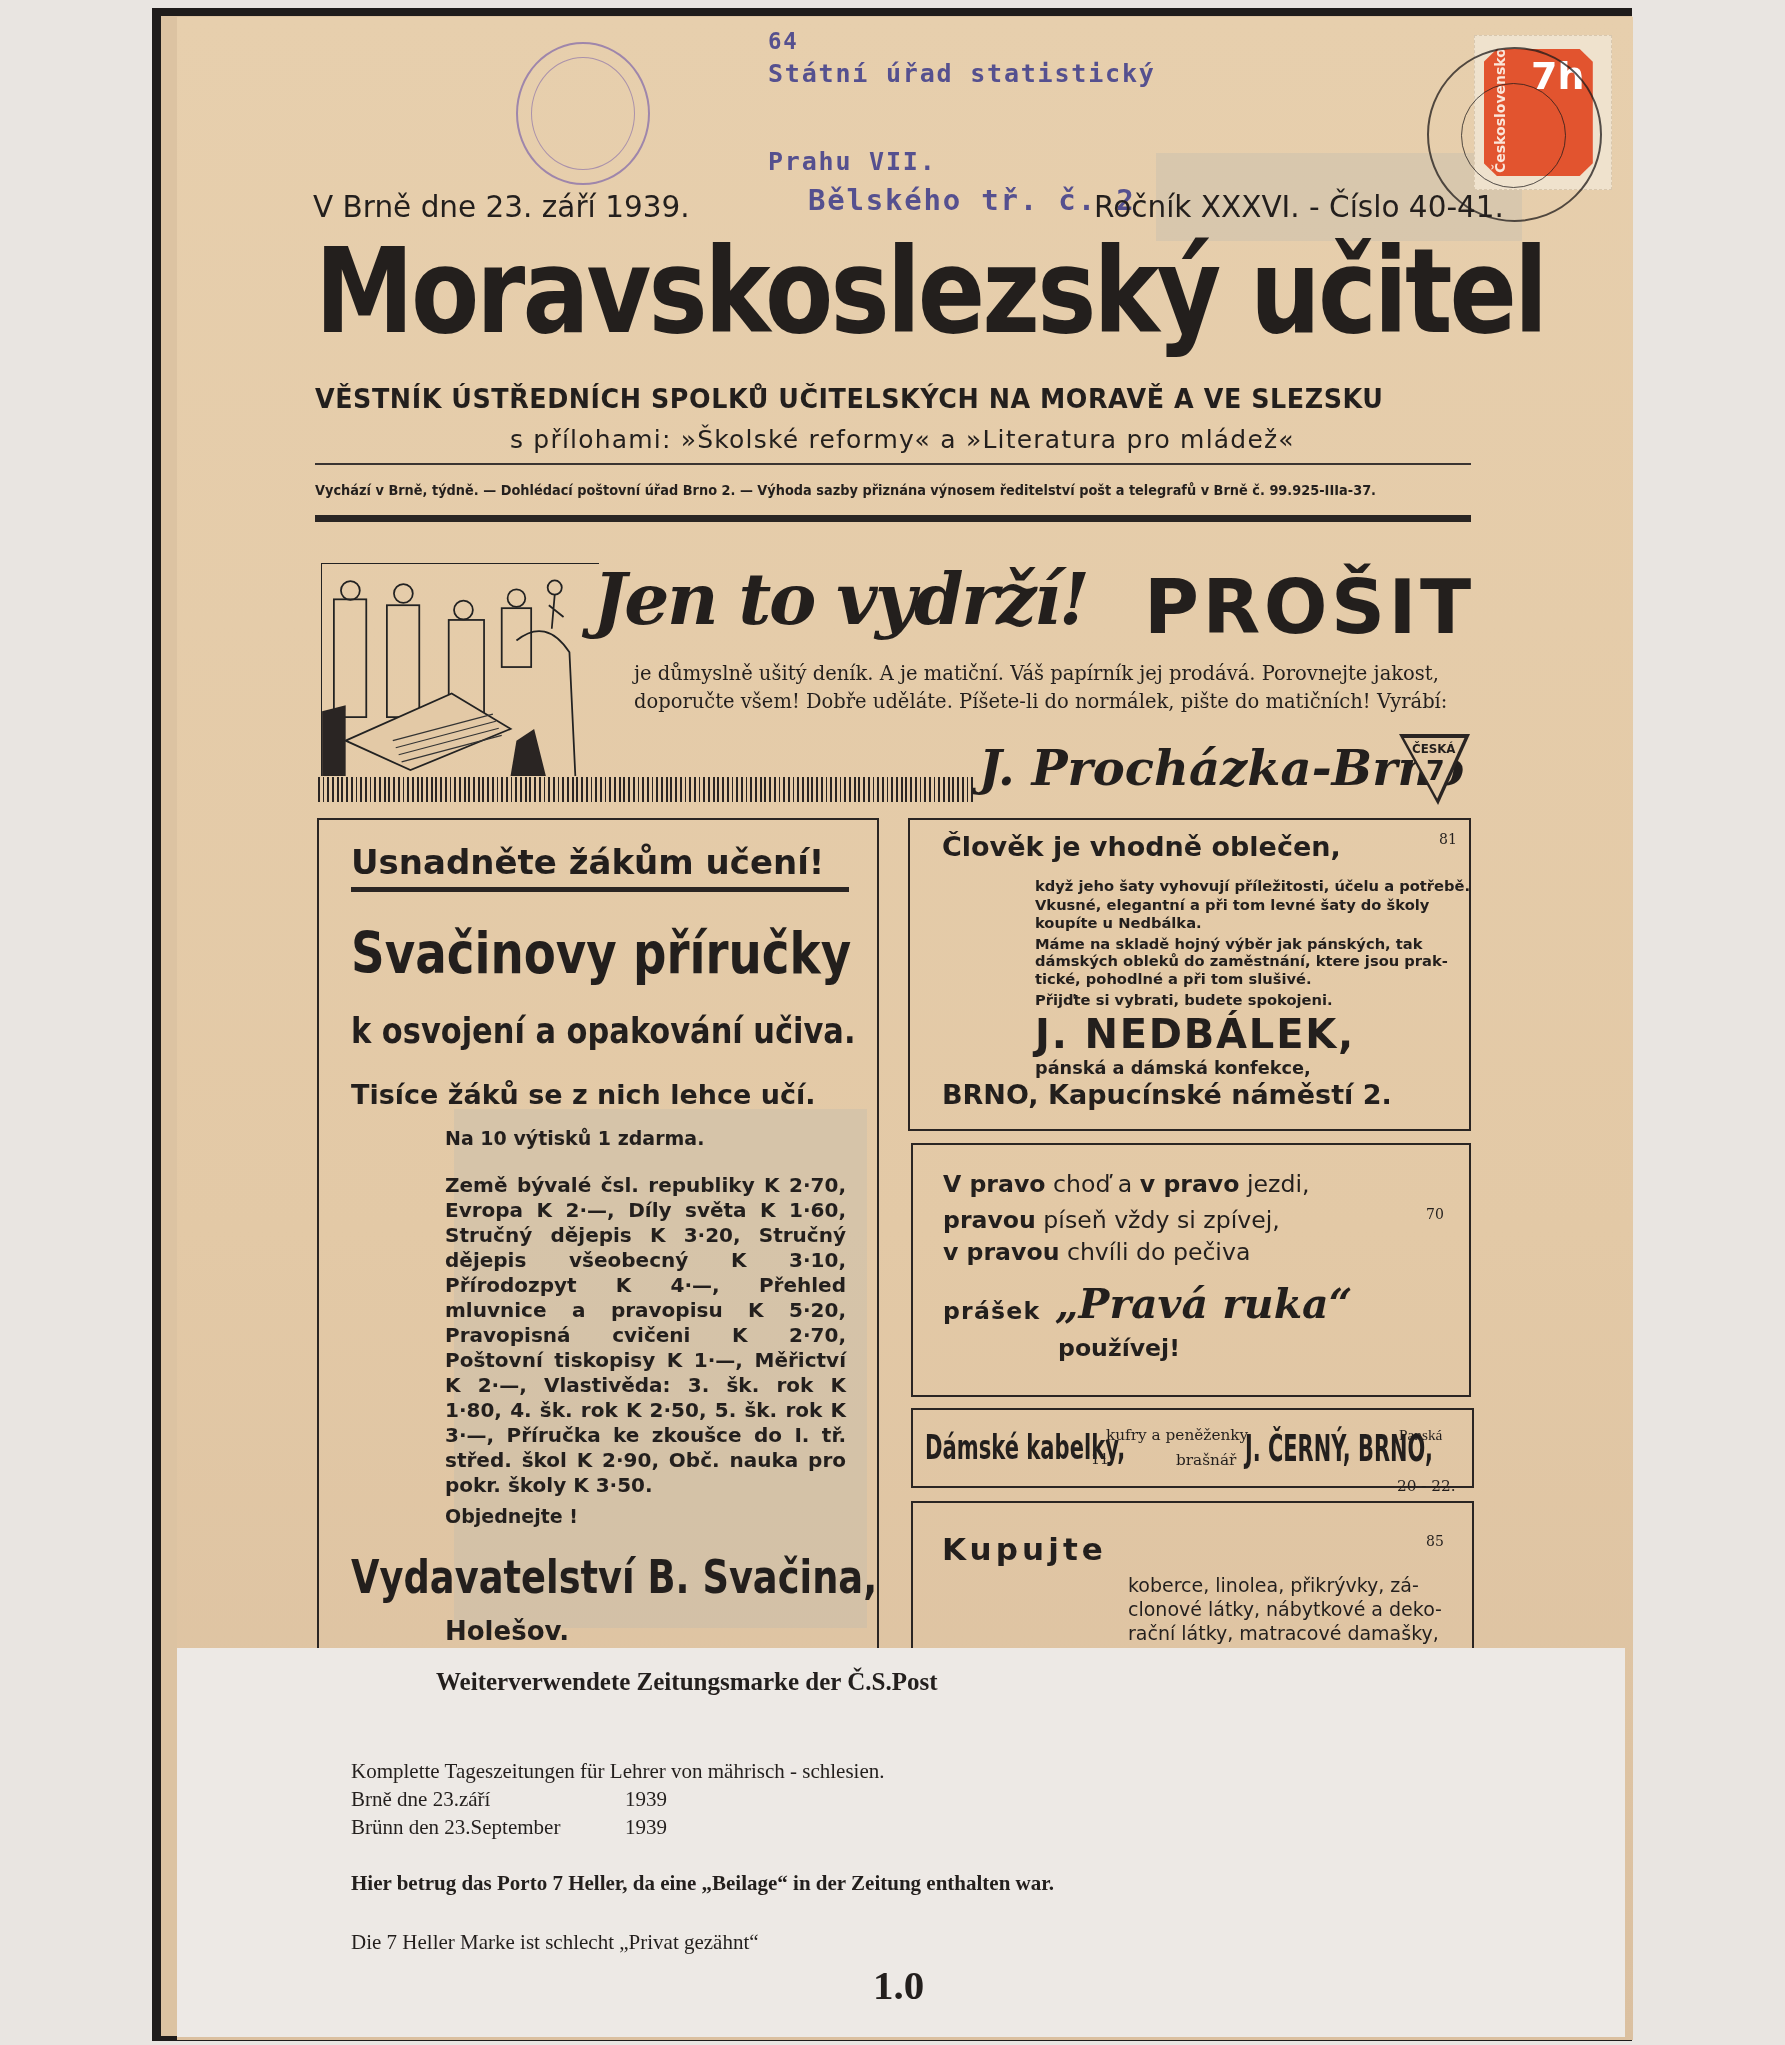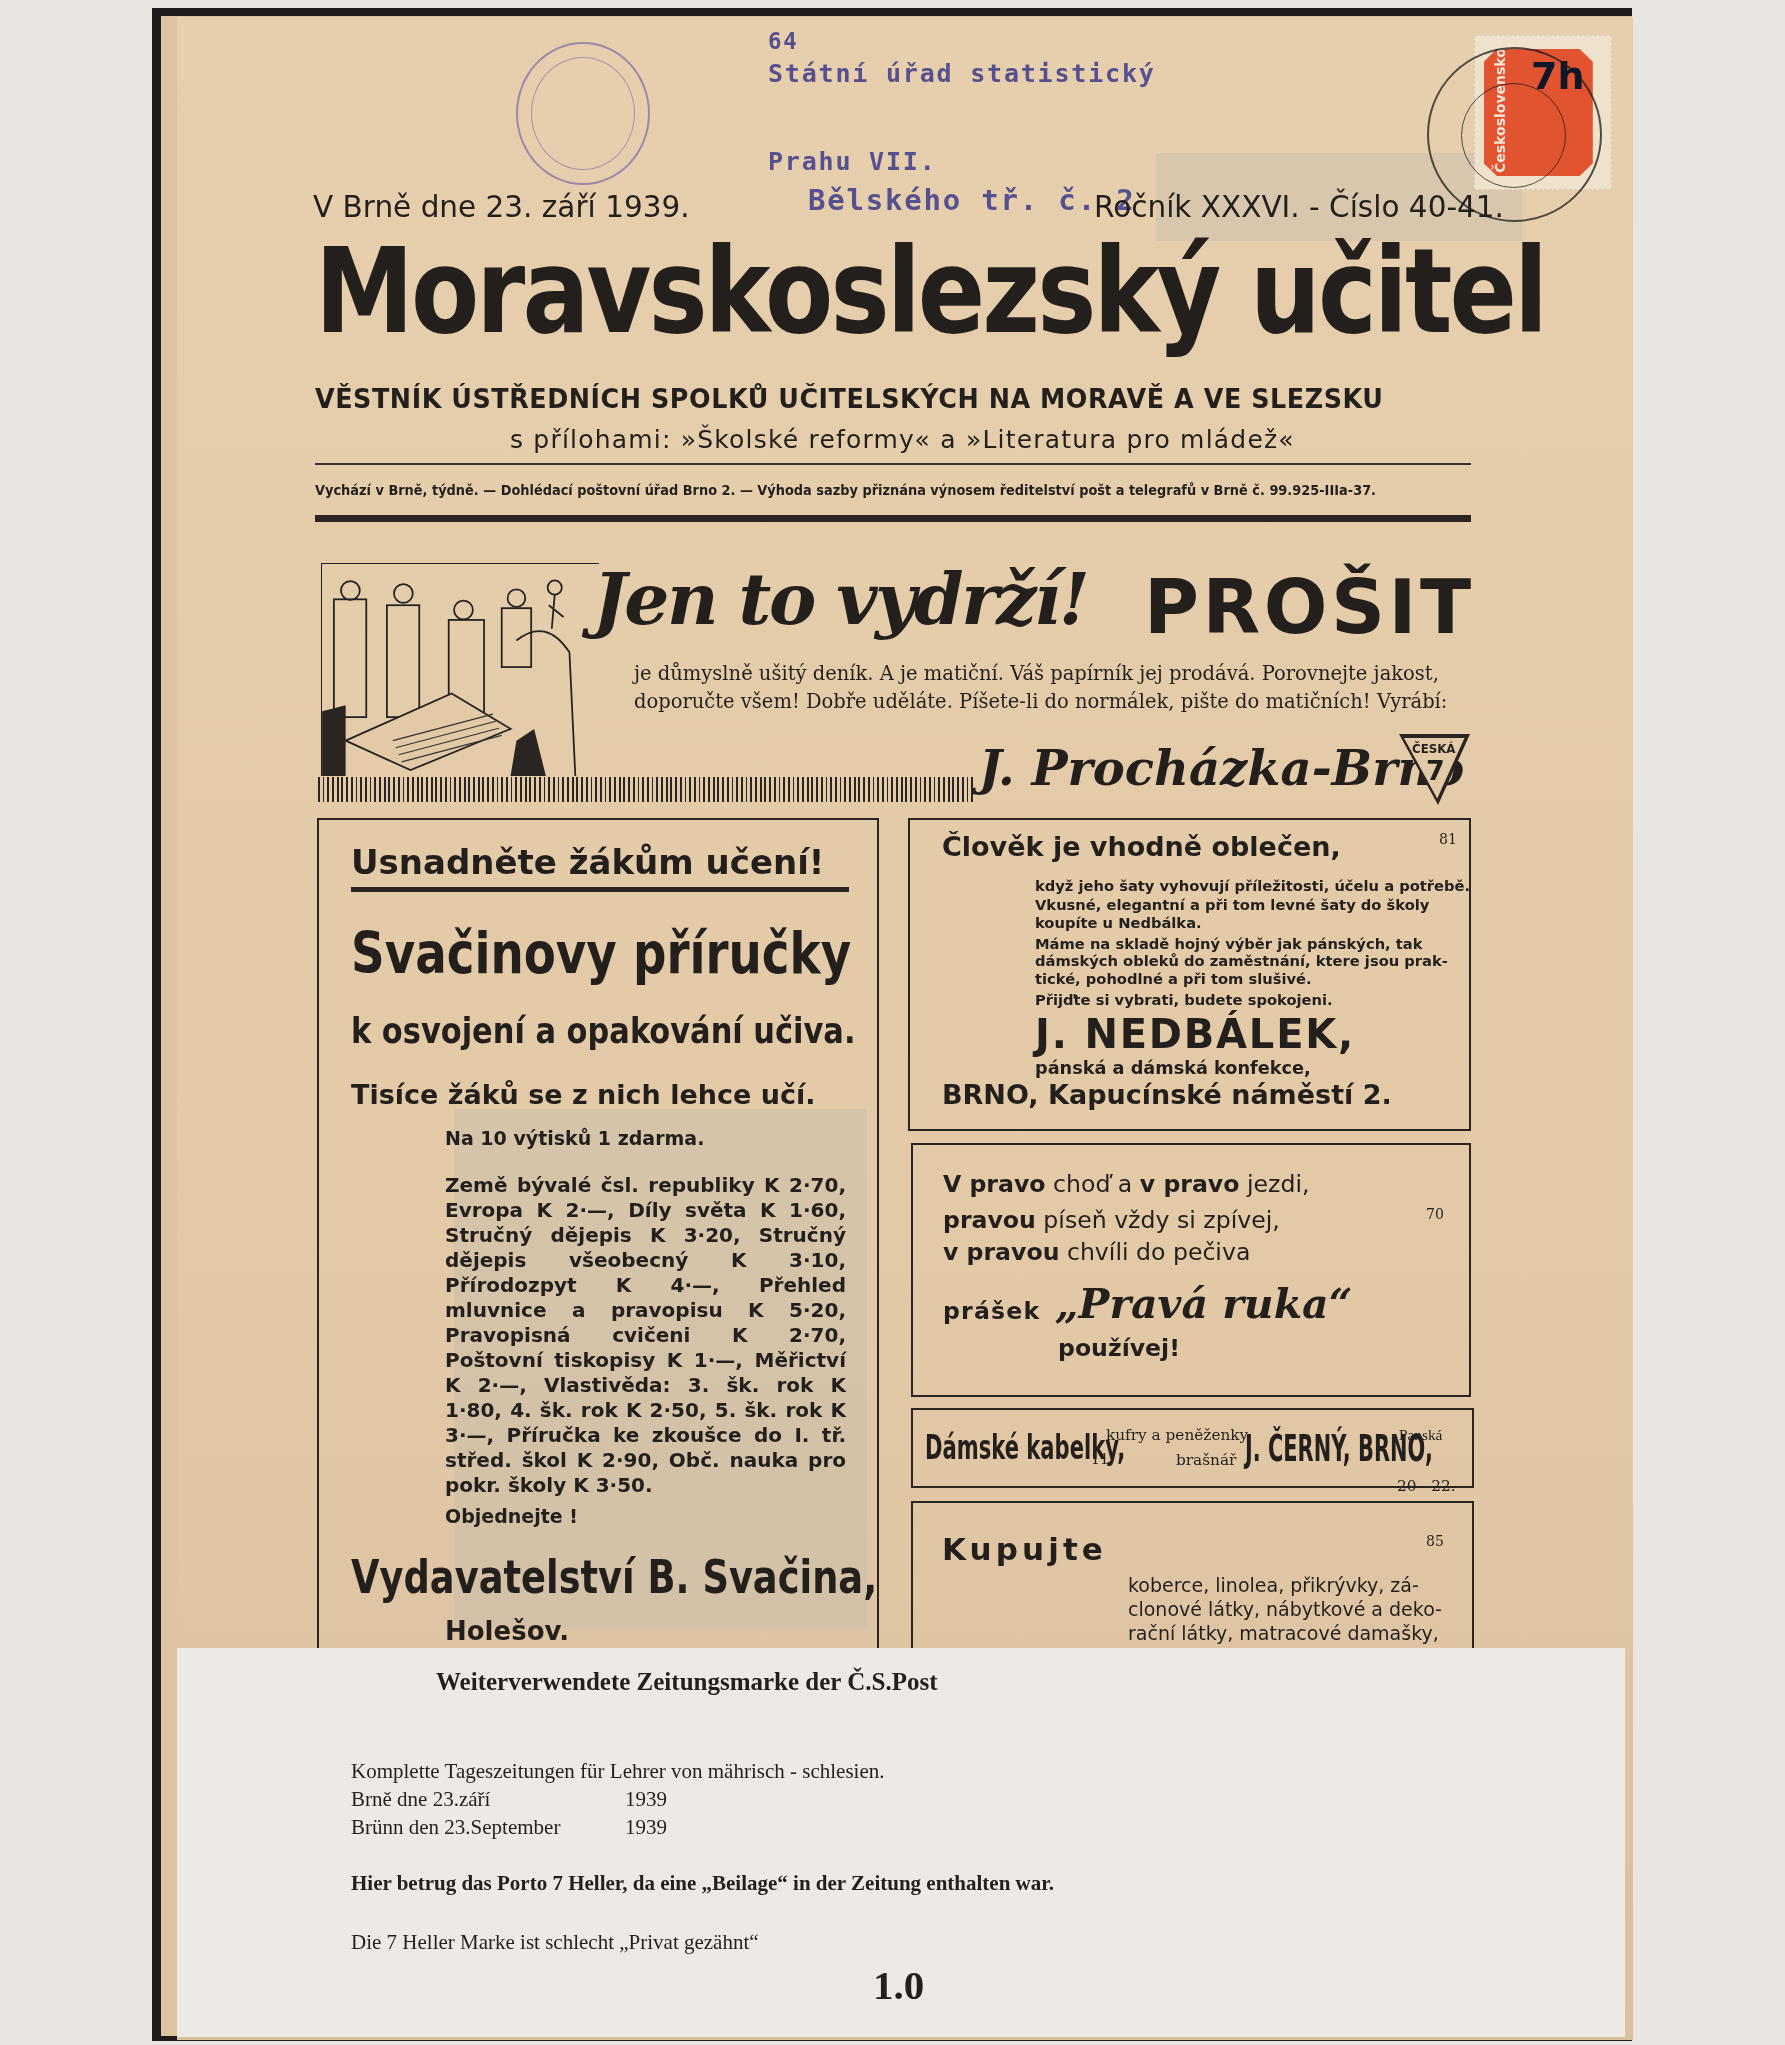--- a/index.html
+++ b/index.html
@@ -41,21 +41,21 @@
   }
   .stamp {
     position:absolute; left:8.8px; top:13px; width:109px; height:127px;
     background:#e2542f;
     clip-path:polygon(12% 0,88% 0,100% 10%,100% 90%,88% 100%,12% 100%,0 90%,0 10%);
   }
   .stamp-country {
     position:absolute; left:-46px; top:54px; width:124px; transform:rotate(-90deg);
     color:#fbe6da; font-weight:bold; font-size:14px; text-align:center;
   }
-  .stamp-value { position:absolute; right:8.3px; top:4.7px; color:#0f172a; font-weight:bold; font-size:38px; }
+  .stamp-value { position:absolute; right:8.3px; top:4.7px; color:#ffffff; font-weight:bold; font-size:38px; }
   .postmark {
     position:absolute; left:1427px; top:47px; width:171px; height:171px;
     border:2.4px solid rgba(30,25,25,0.75); border-radius:50%;
   }
   .postmark.inner { left:1461px; top:83px; width:103px; height:103px; border-width:1.8px; }
 
   
   .date-line { left:313px; top:190px; font-size:29.5px; }
   .issue-line { left:1094px; top:190px; font-size:29.5px; }
   .title {

